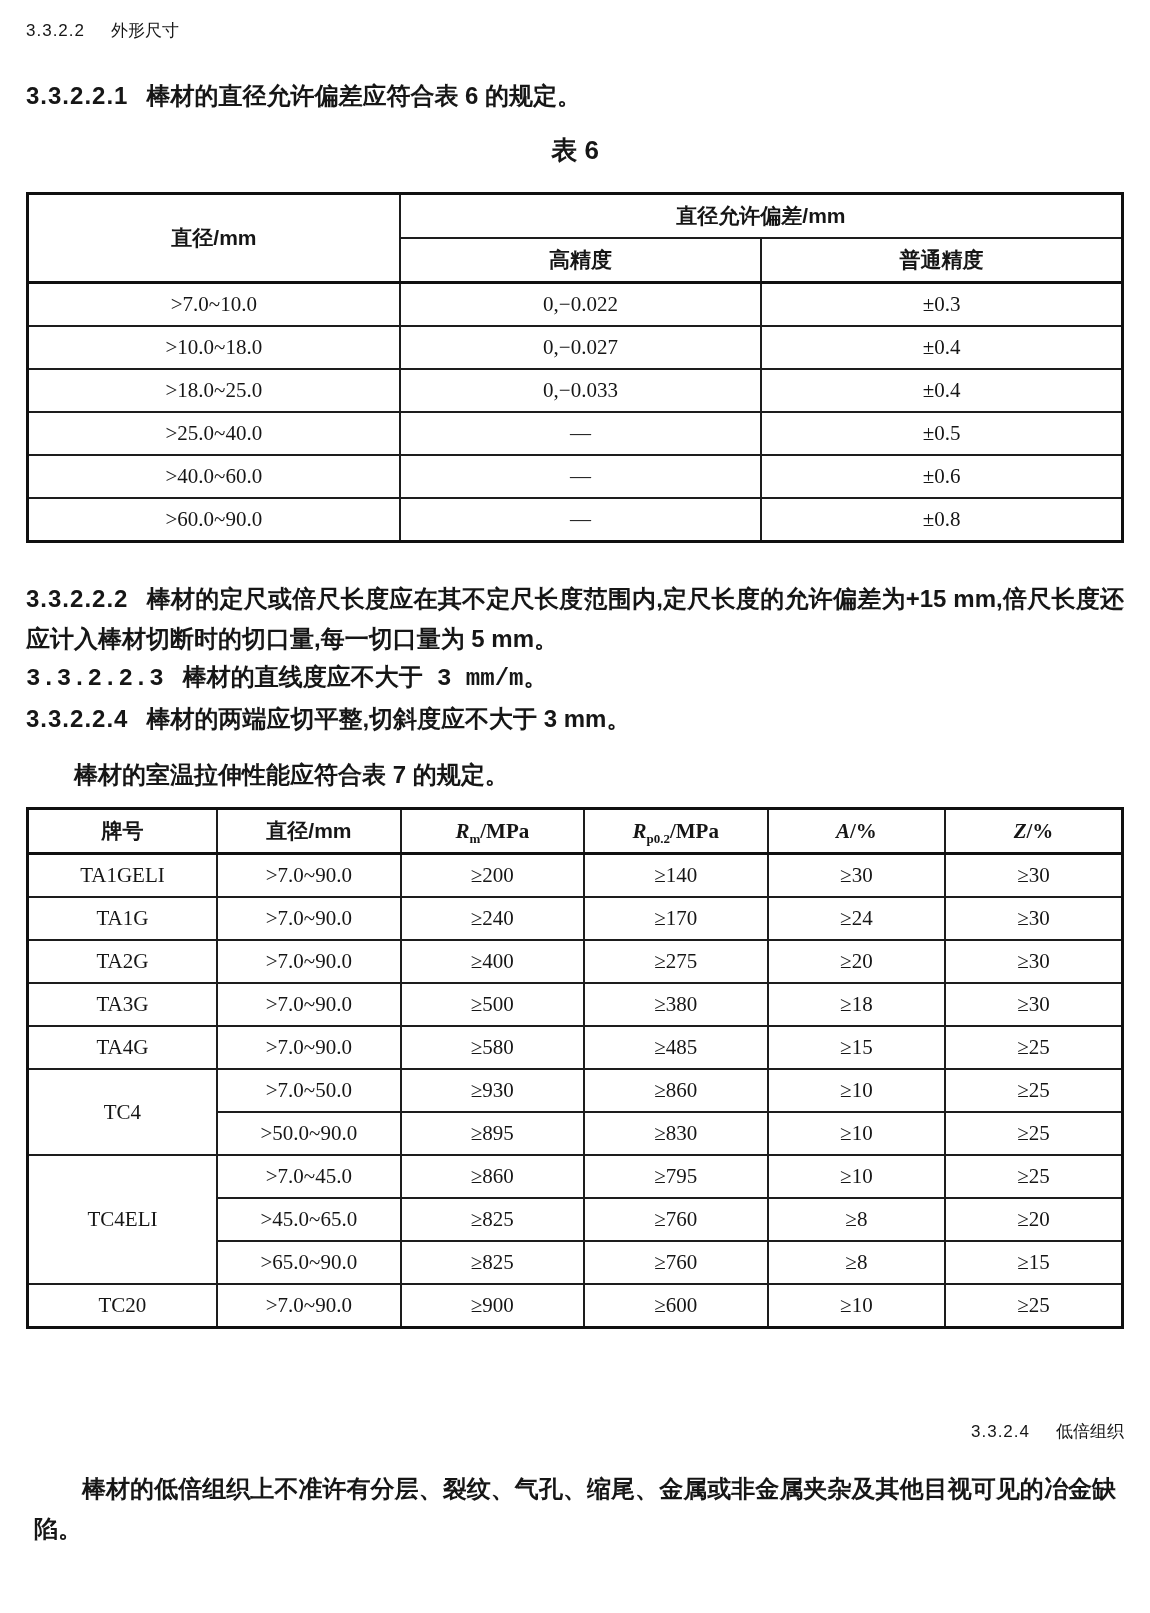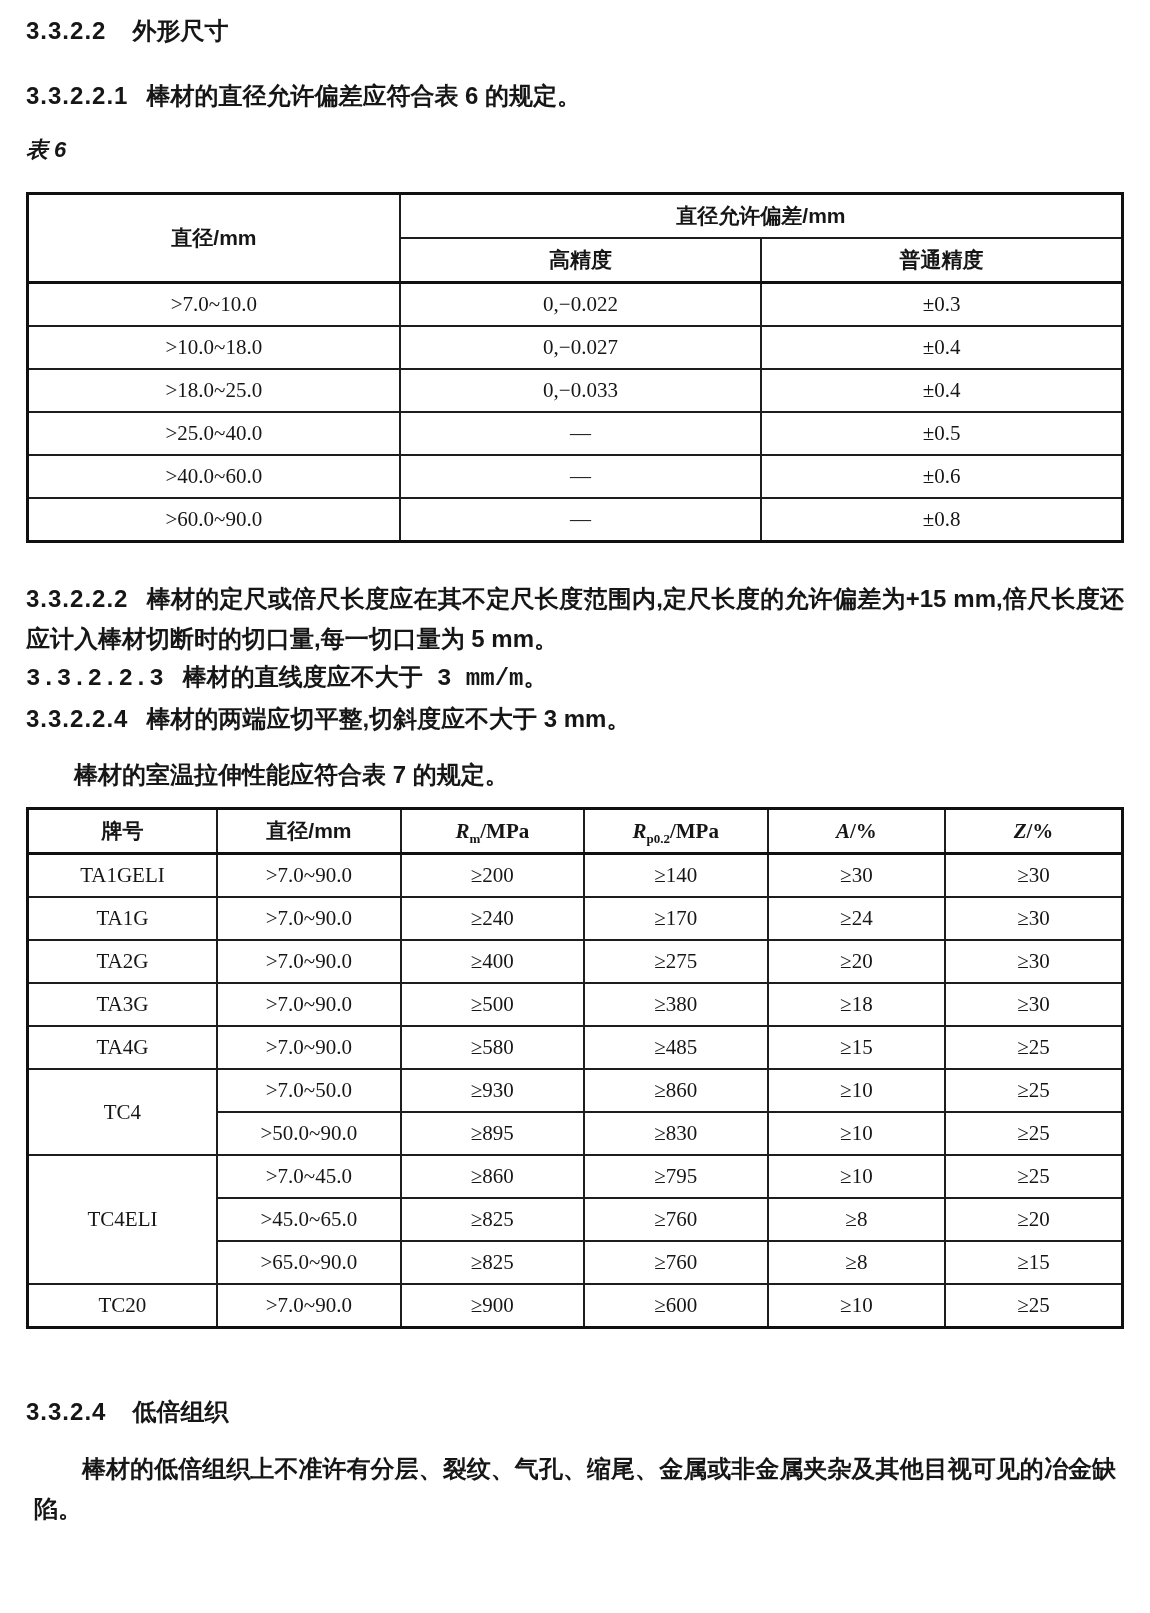--- a/index.html
+++ b/index.html
@@ -6,41 +6,41 @@
   .page{
     width:1150px;
     min-height:1613px;
     box-sizing:border-box;
     padding:16px 26px 24px 26px;
     background:#ffffff;
     color:#161616;
     font-family:"Liberation Sans","DejaVu Sans",sans-serif;
   }
   
-  .h{font-size:24px;font-weight:700;line-height:30px;}
+  .h{font-size:17px;font-weight:400;line-height:30px;}
   .h .num{margin-right:26px;letter-spacing:1px;}
   .p{font-size:24px;font-weight:600;line-height:40px;margin:0;text-align:justify;}
   .p .num{font-weight:700;margin-right:18px;letter-spacing:1px;}
   .indent{text-indent:2em;}
   
   #h1{margin:0 0 30px 0;}
   #p1{margin:0 0 20px 0;}
   #cap6{margin:0 0 28px 0;}
   #t6{margin:0 0 36px 0;}
   #p2{margin:0;}
   #p3{margin:0;font-family:Liberation Mono, monospace;}
   #p4{margin:0 0 16px 0;}
   #h2{margin:0 0 16px 0;}
   #p5{margin:0 0 12px 0;}
   #cap7{margin:0 0 16px 0;}
-  #t7{margin:0 0 68px 0;padding-left:40px;}
-  #h3{margin:0 0 22px 0;}
+  #t7{margin:0 0 88px 0;padding-left:40px;}
+  #h3{margin:0 0 22px 0;text-align:right;}
   #p6{margin:8px;}
   
-  .tcap{font-size:22px;font-weight:700;line-height:28px;font-style:italic;}
+  .tcap{text-align:center;font-size:26px;font-weight:700;line-height:28px;}
   
   table{
     border-collapse:collapse;
     width:100%;
     table-layout:fixed;
     border:3px solid #101010;
     font-family:"Liberation Serif","DejaVu Serif",serif;
   }
   th,td{
     border:2px solid #1d1d1d;

